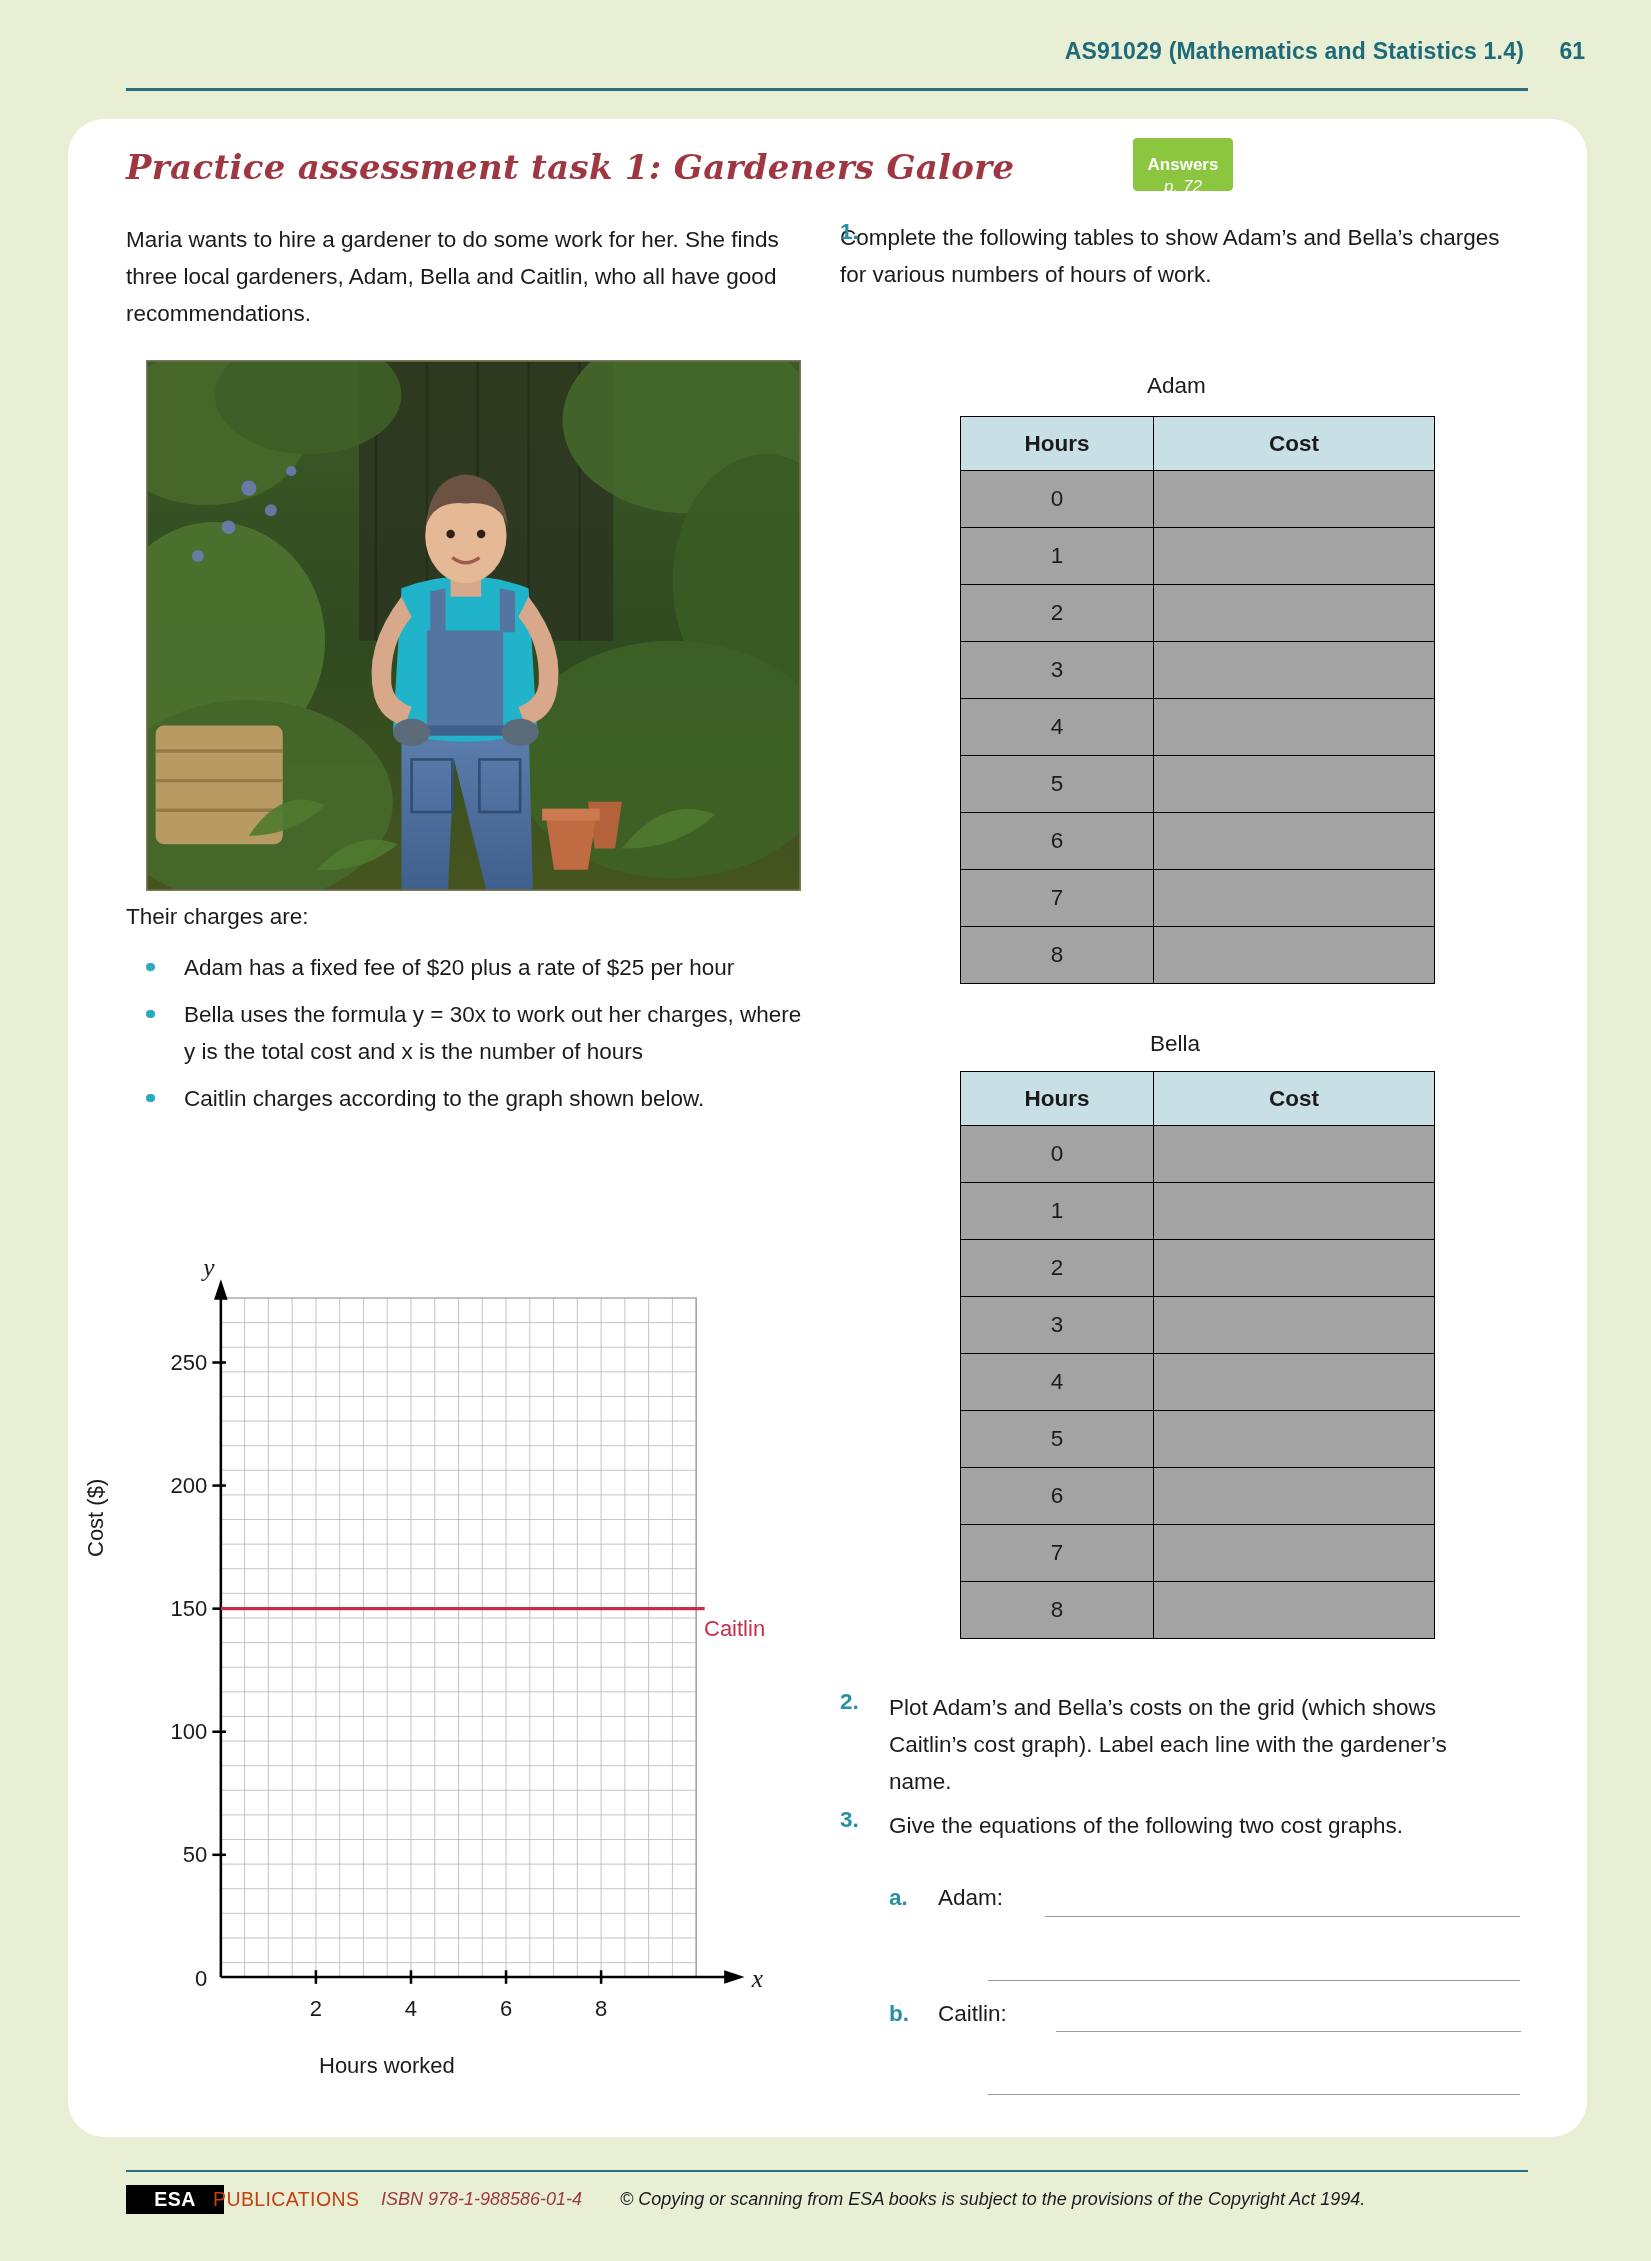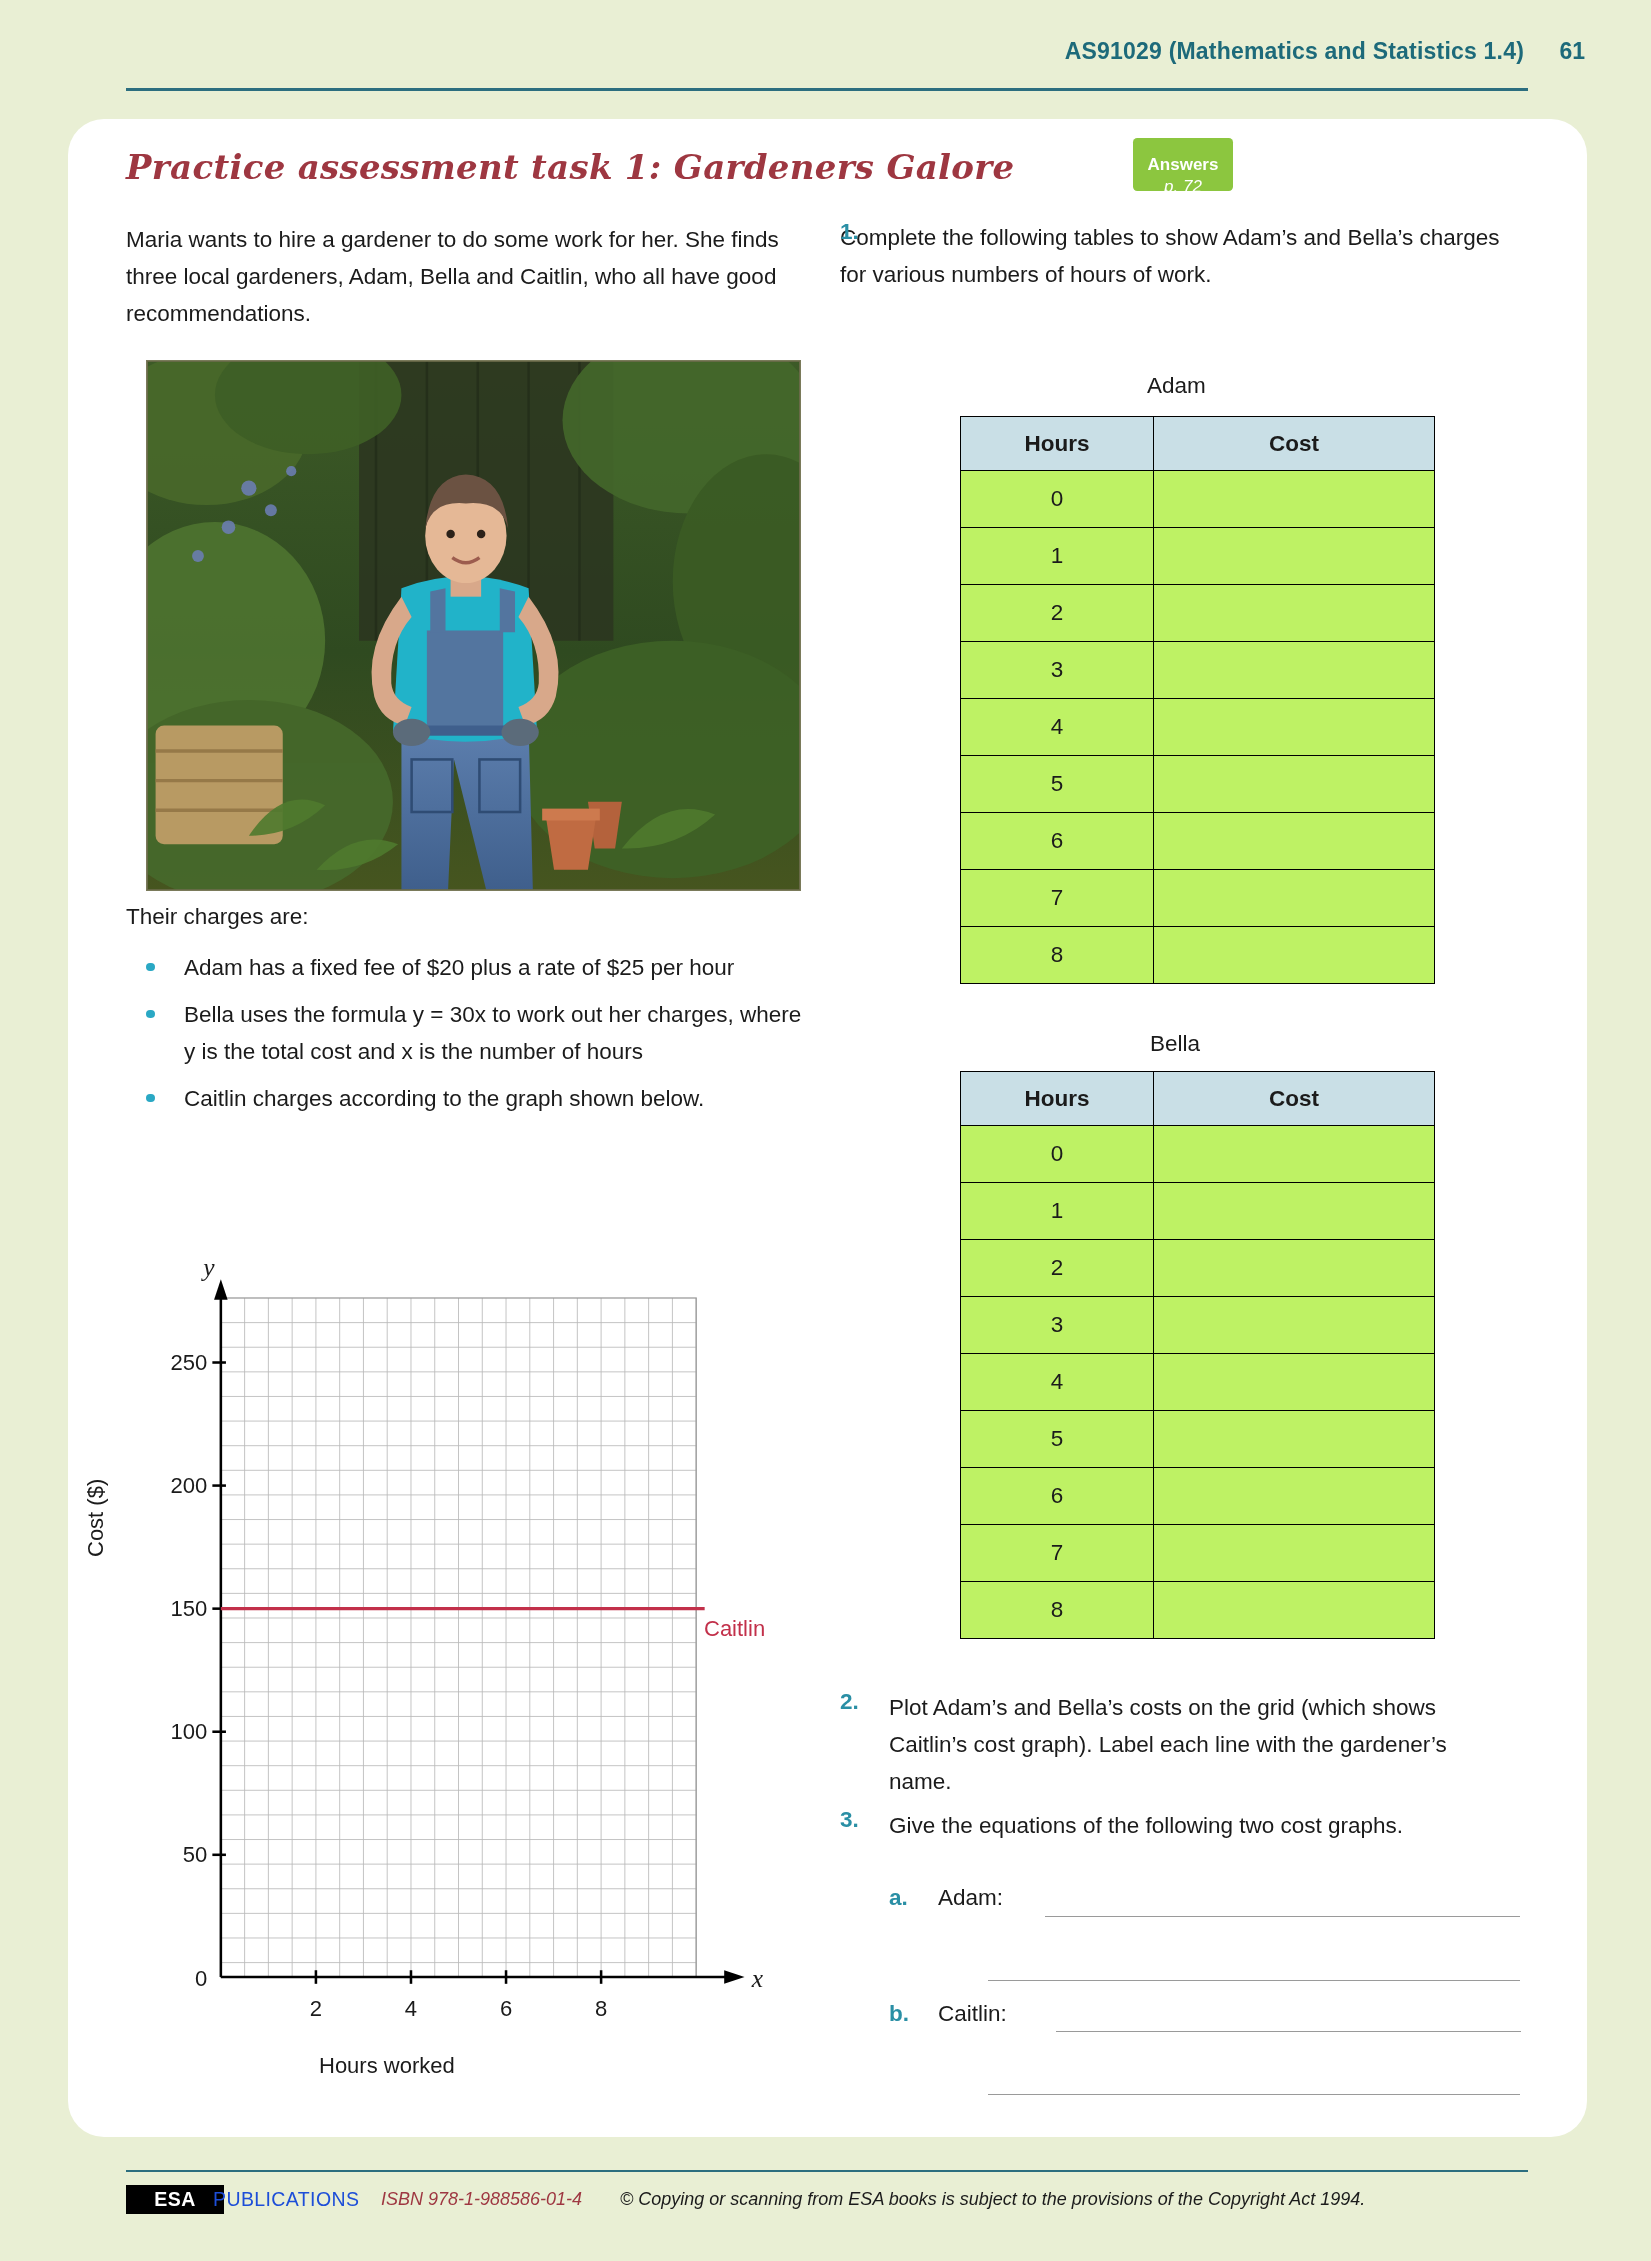--- a/index.html
+++ b/index.html
@@ -202,21 +202,21 @@
   }
 
   .table-caption {
     position: absolute;
     font-size: 22.5px;
     color: #1b1b1b;
   }
   table.ctable {
     position: absolute;
     border-collapse: collapse;
-    background: #bef264;
+    background: #a3a3a3;
   }
   table.ctable th, table.ctable td {
     border: 1.7px solid #000;
     height: 56px;
     text-align: center;
     font-size: 22.5px;
     color: #1b1b1b;
     padding: 0;
   }
   table.ctable th {
@@ -275,21 +275,21 @@
     font-size: 19.5px;
     line-height: 29px;
     text-align: center;
     letter-spacing: 0.4px;
   }
   .esa-pub {
     position: absolute;
     left: 87px;
     top: 2.5px;
     font-size: 19.5px;
-    color: #1d4ed8;
+    color: #c2410c;
     letter-spacing: 0.4px;
   }
   .isbn {
     position: absolute;
     left: 255px;
     top: 4.2px;
     font-size: 18px;
     font-style: italic;
     color: #9e3741;
   }

